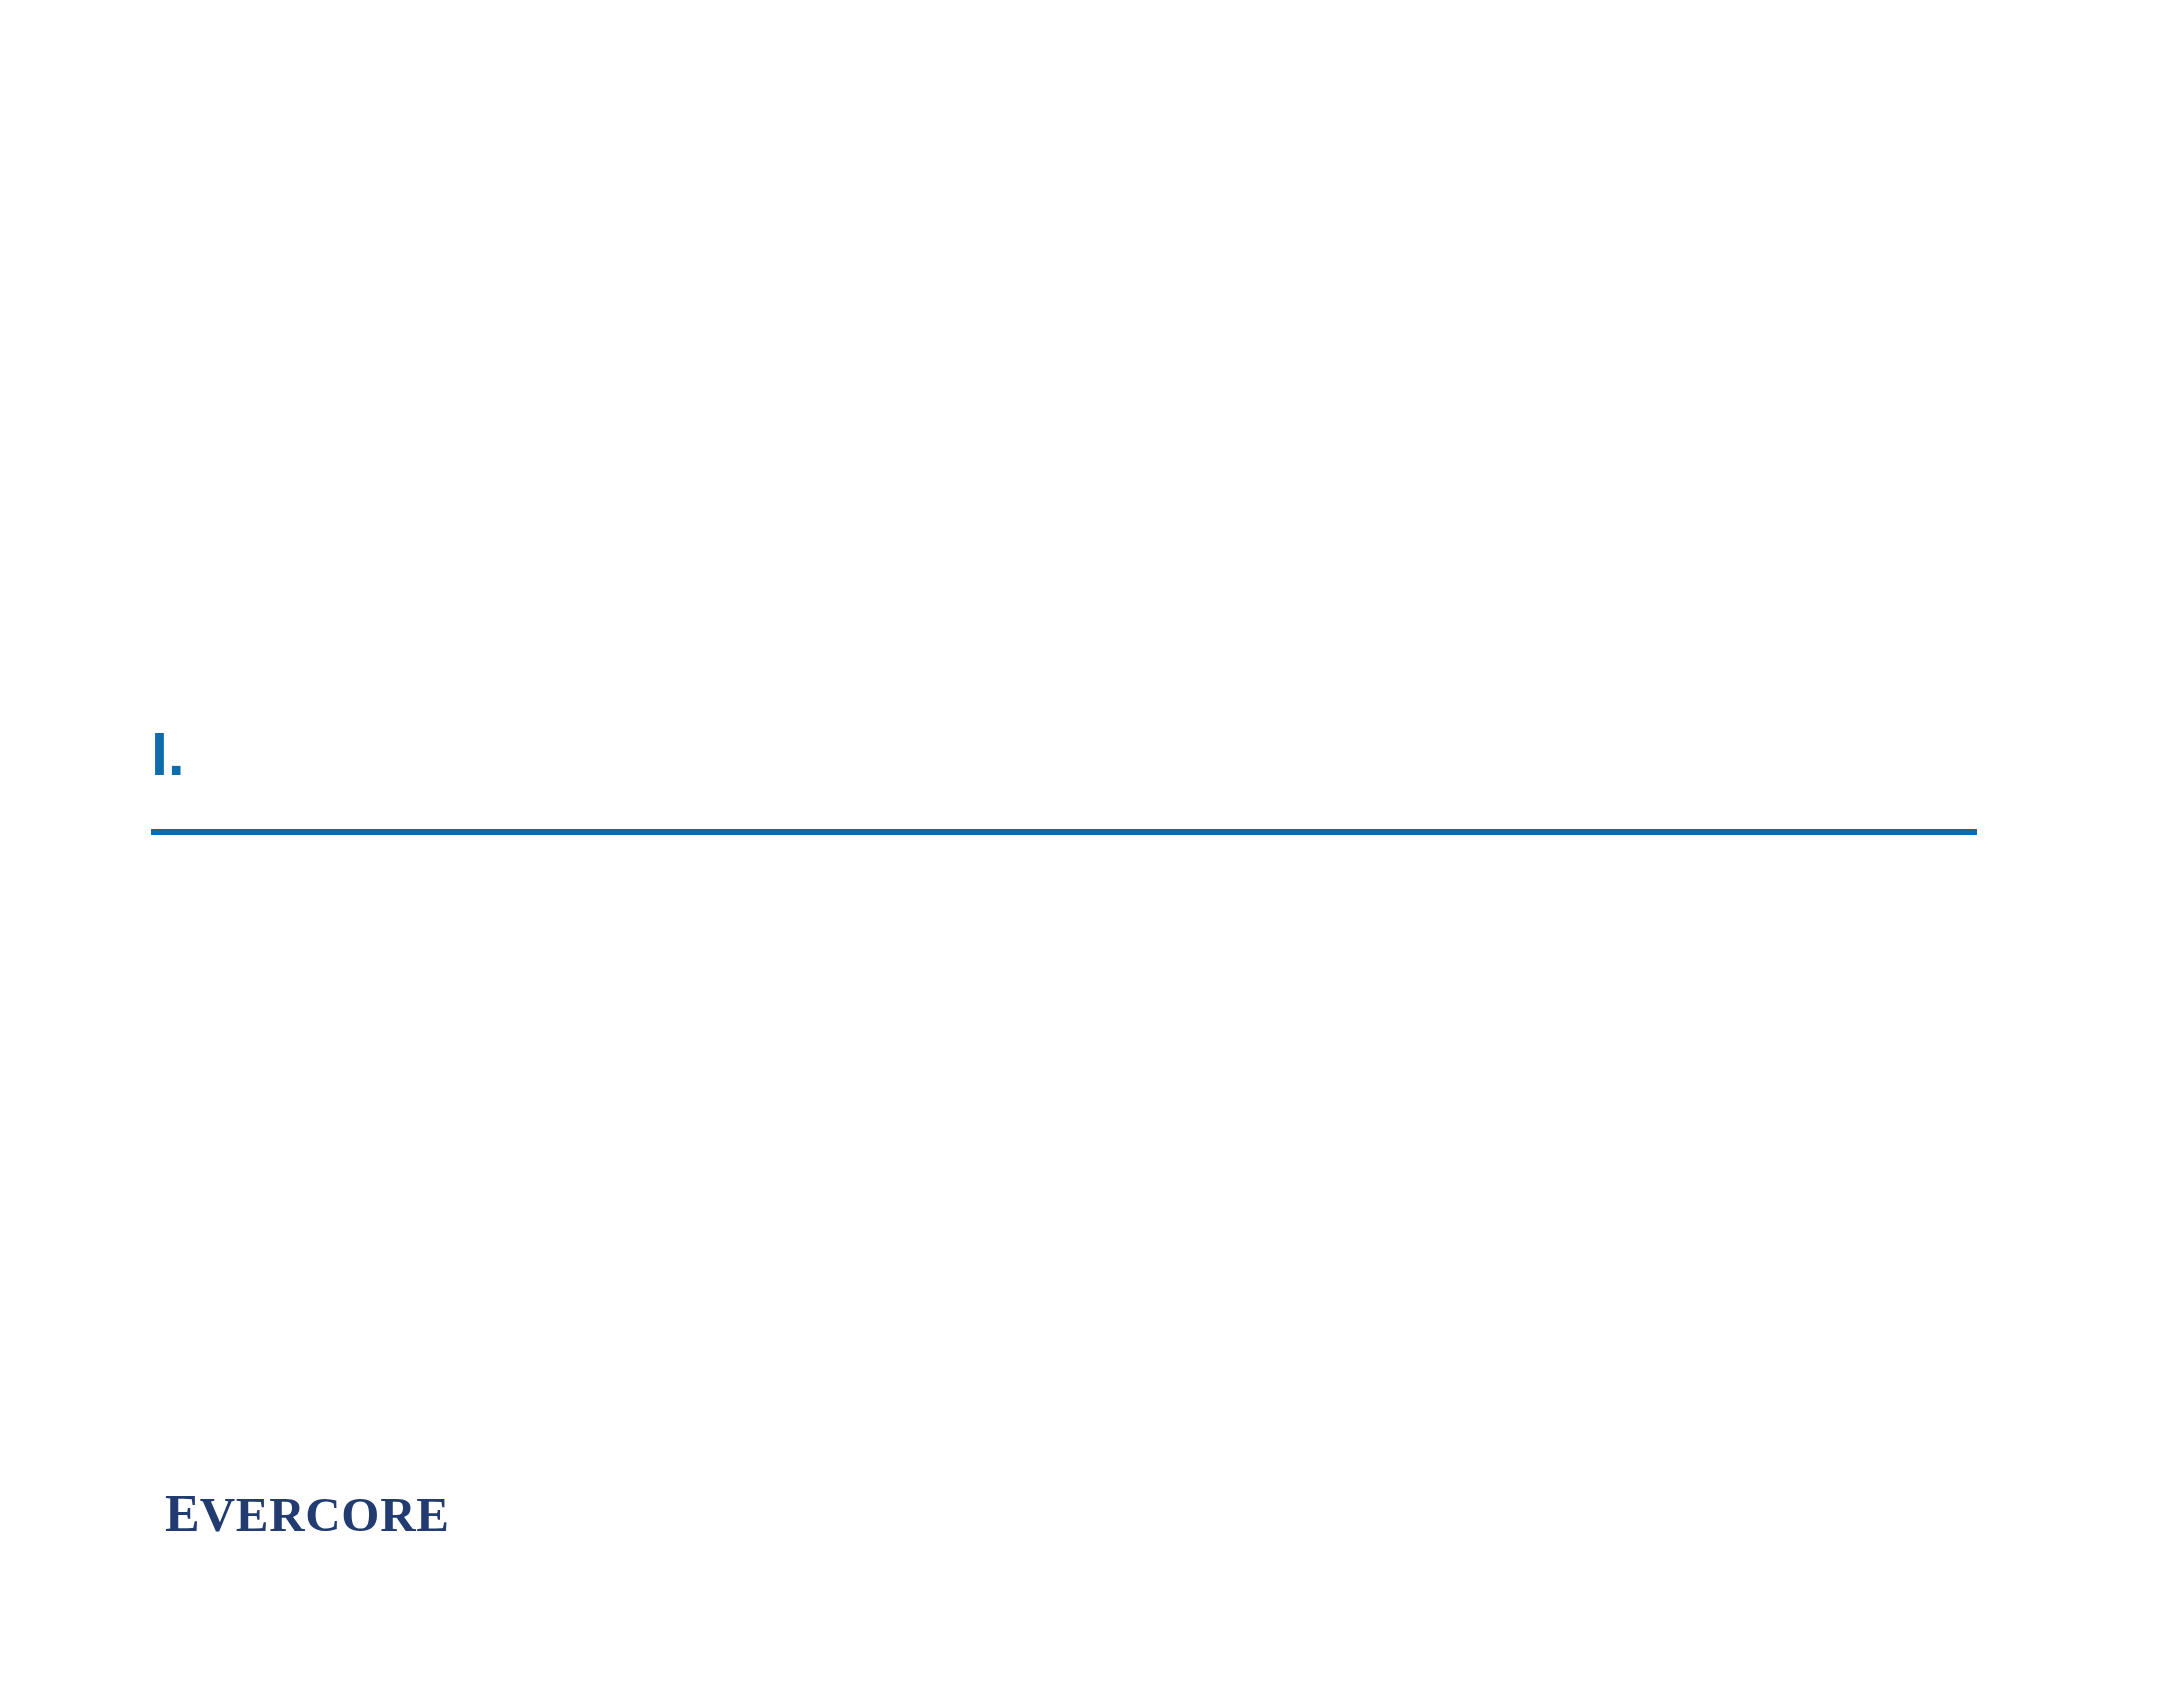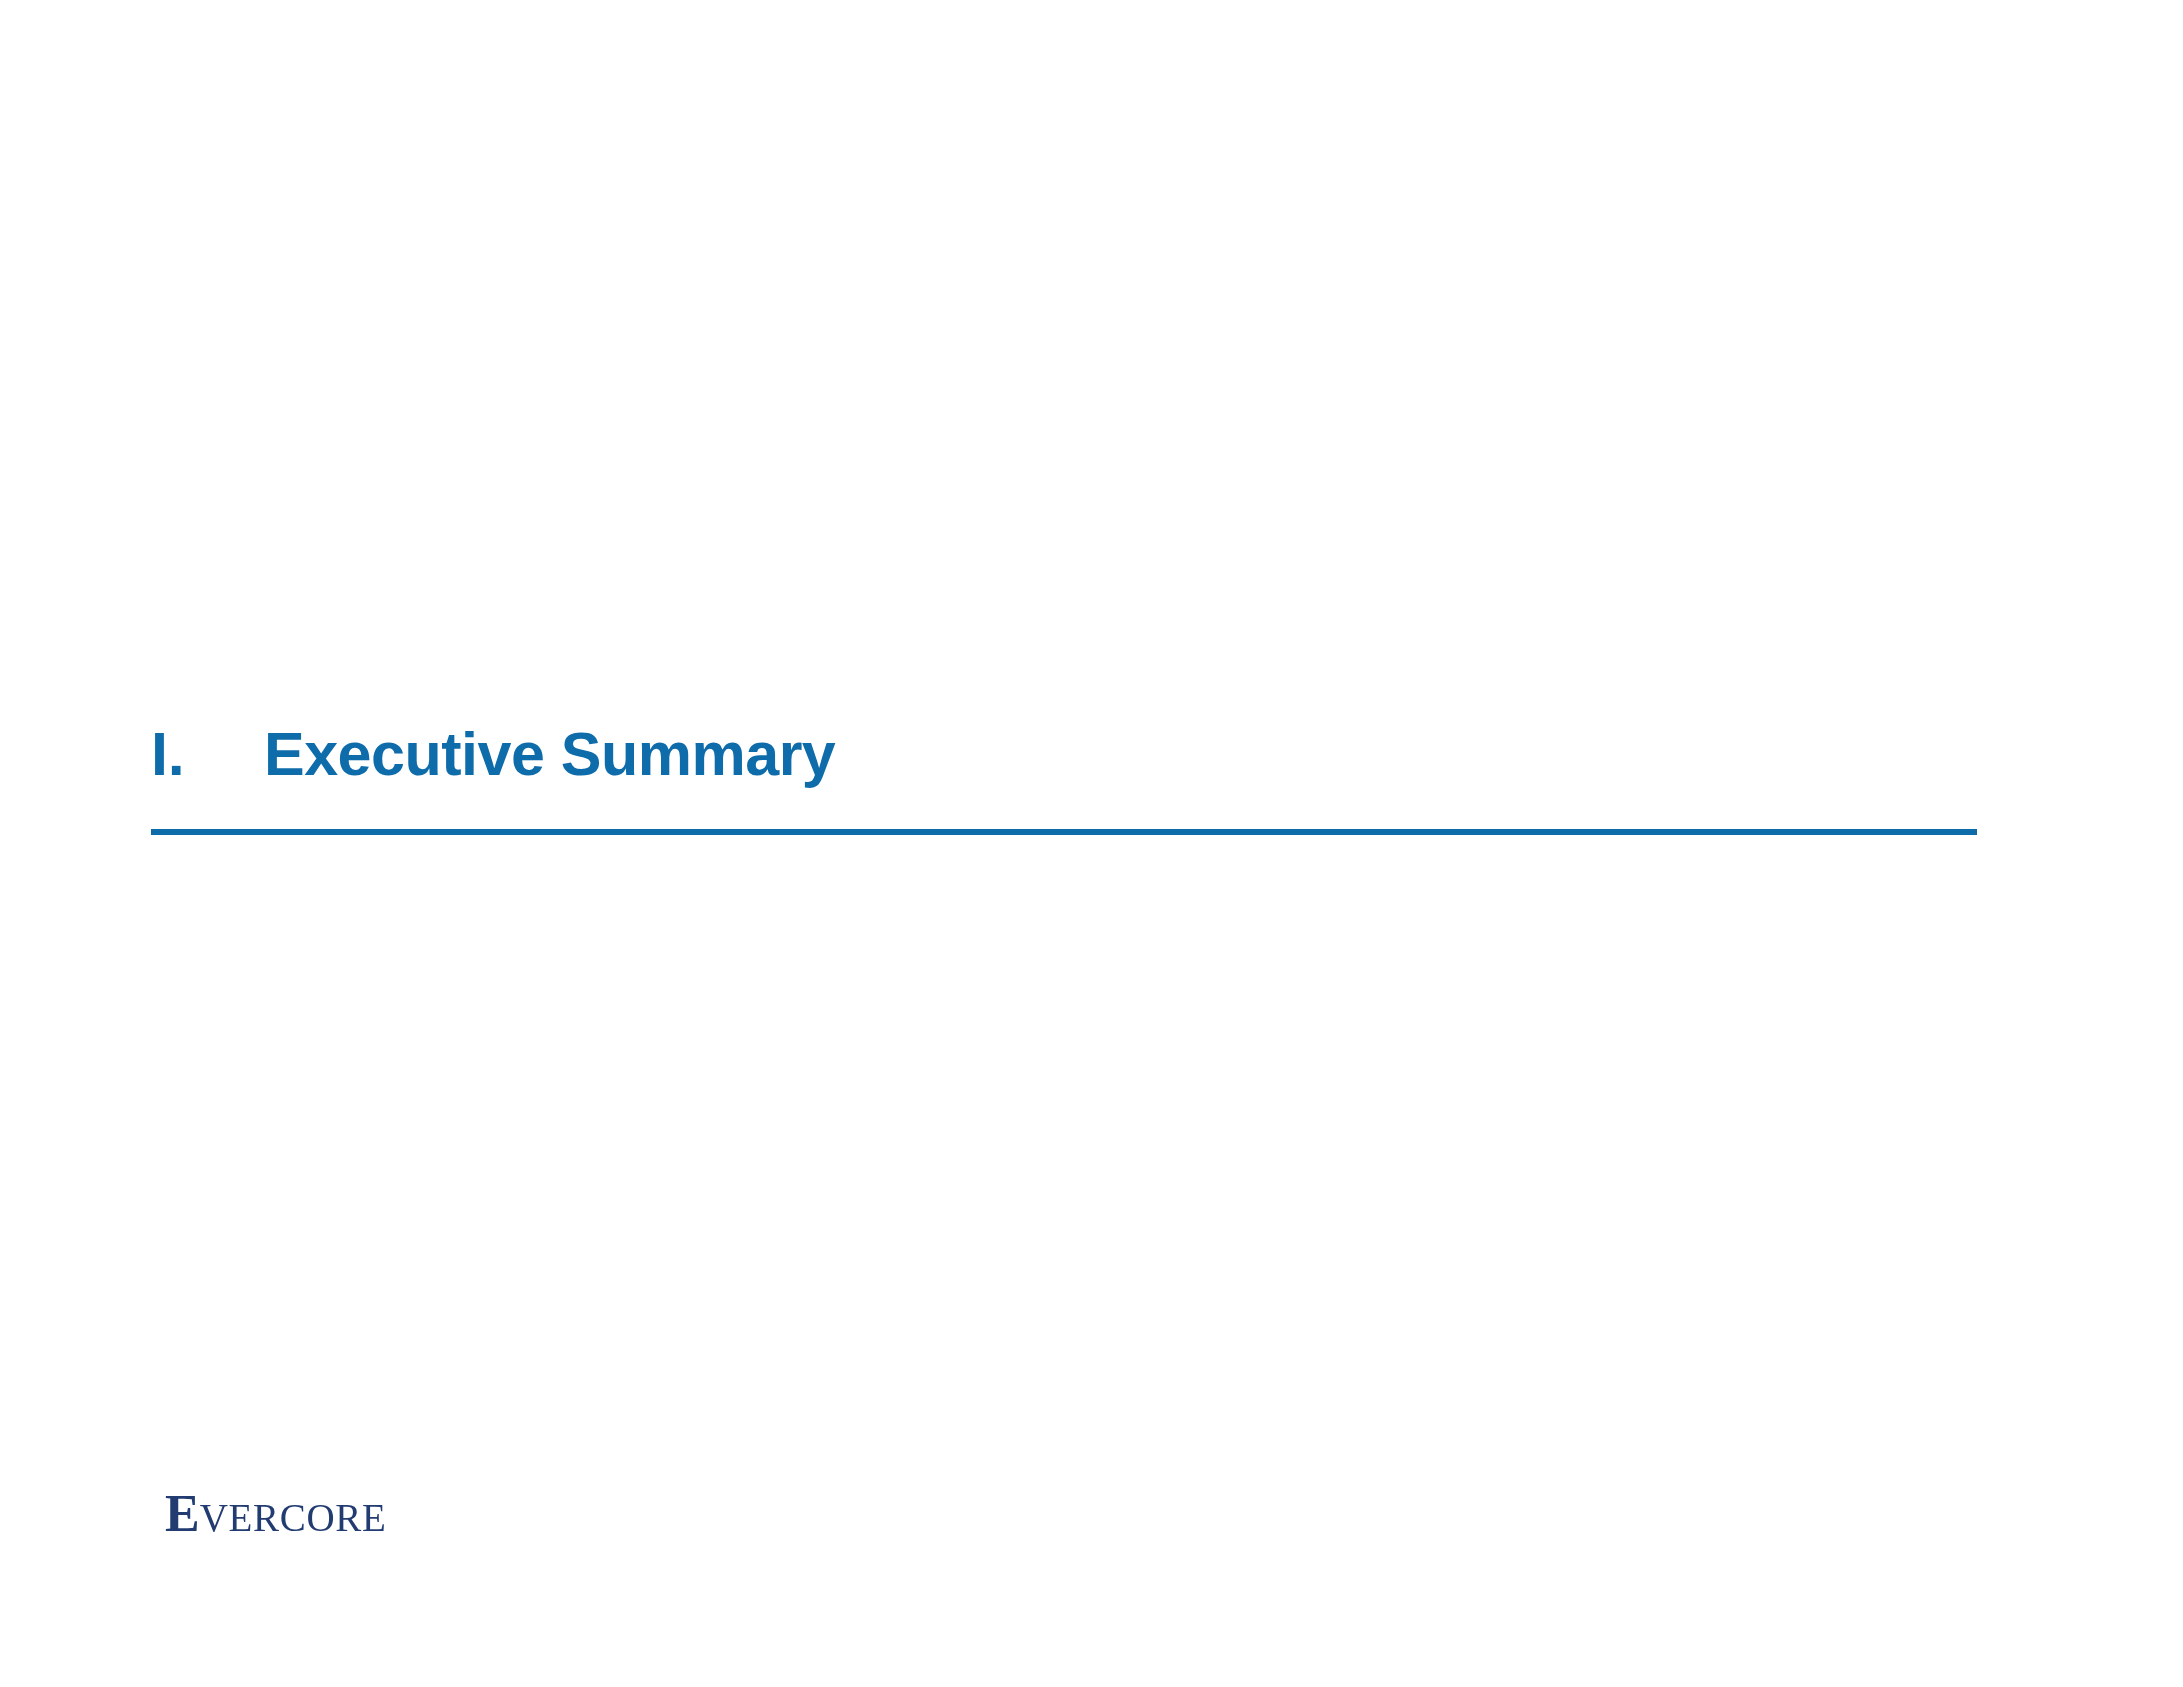--- a/index.html
+++ b/index.html
@@ -76,34 +76,33 @@
     white-space: nowrap;
   }
 
   .footer-logo .logo-cap {
     font-size: 52px;
     font-weight: bold;
     letter-spacing: 0px;
   }
 
   .footer-logo .logo-rest {
-    font-size: 39px;
-    font-weight: normal;
+    font-size: 49px;
+    font-weight: bold;
     letter-spacing: 0.7px;
   }
 </style>
 </head>
 <body>
 
 <div class="slide">
 
   <div class="section-title-block">
     <div class="section-title-row">
       <span class="section-number">I.</span>
-      <span class="section-label">Executive Summary</span>
     </div>
   </div>
 
   <div class="section-rule"></div>
 
   <div class="footer-logo">
     <span class="logo-cap">E</span><span class="logo-rest">VERCORE</span>
   </div>
 
 </div>

